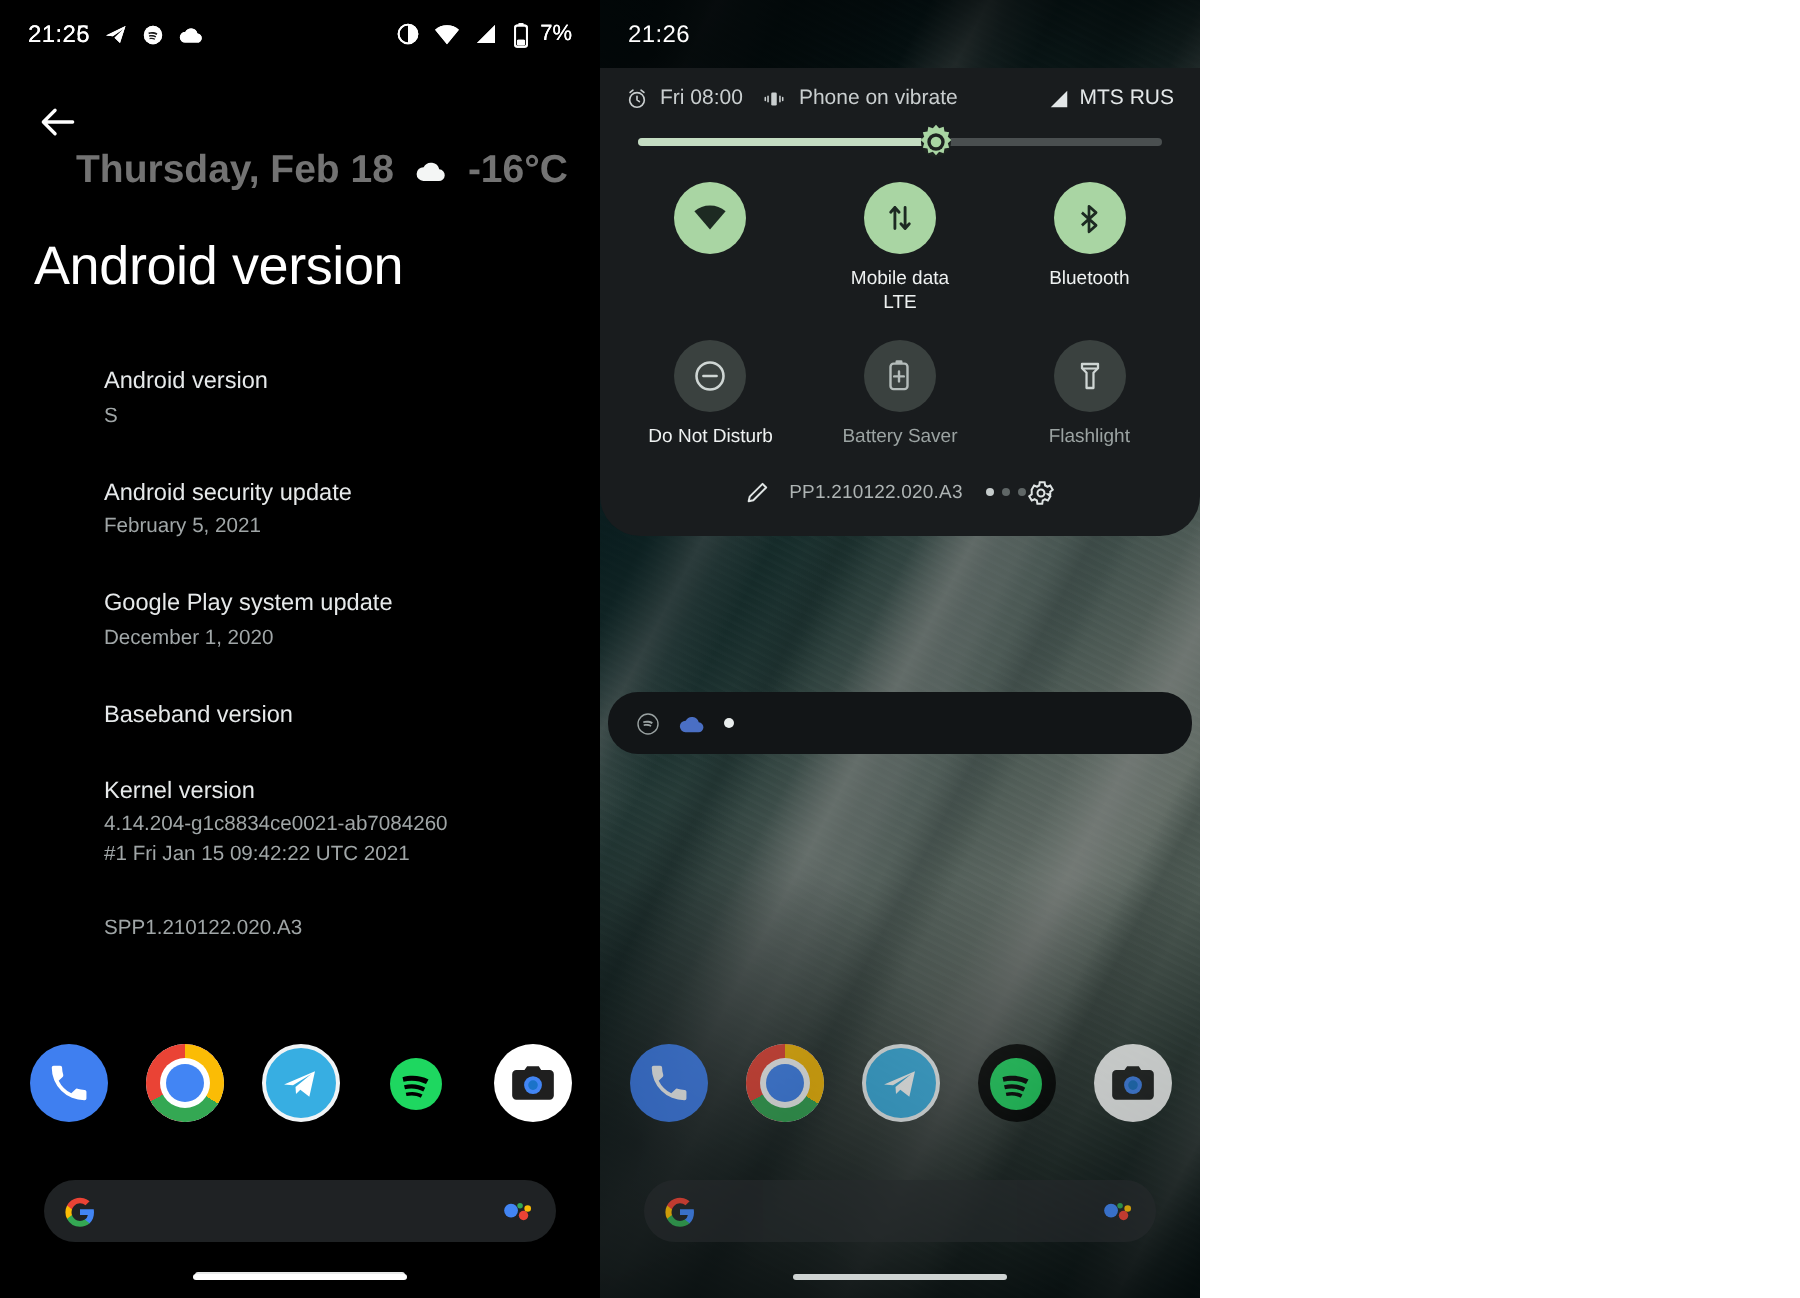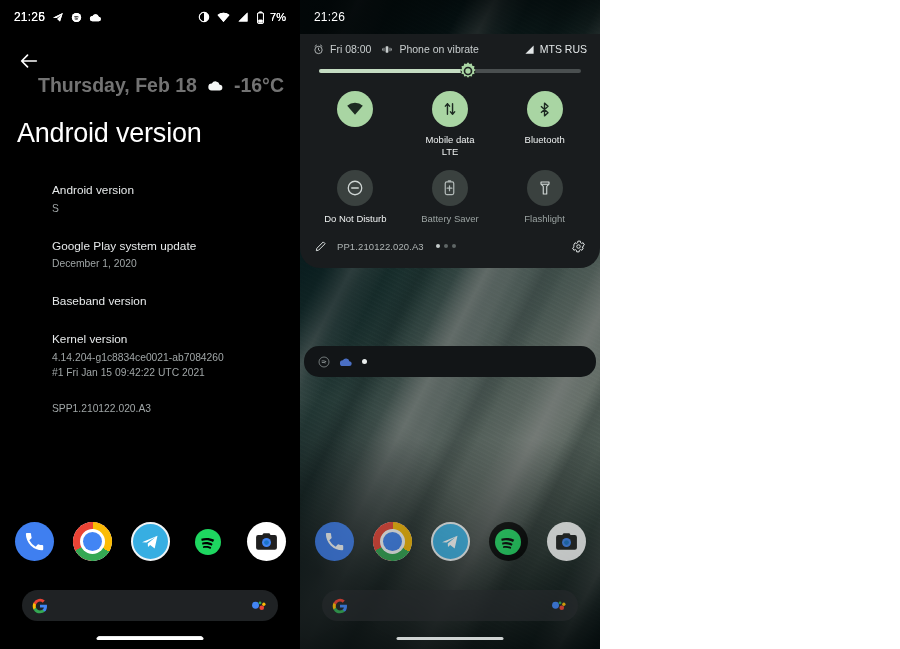--- a/index.html
+++ b/index.html
@@ -145,21 +145,21 @@
     width: 36px; height: 36px; border-radius: 50%;
     display: flex; align-items: center; justify-content: center;
   }
   .tile-on { background: #a9d5a3; }
   .tile-off { background: #3a413f; }
   .tile-label { font-size: 9.5px; text-align: center; line-height: 1.25; }
   .lbl-on { color: #eef1f1; }
   .lbl-off { color: #9ba3a2; }
 
   .shade-footer {
-    display: flex; align-items: center; justify-content: space-between;
+    display: flex; align-items: center; justify-content: center;
     padding: 8px 14px 6px 14px;
   }
   .sf-left { display: flex; align-items: center; gap: 9px; }
   .build-str { color: #aeb4b4; font-size: 9.5px; letter-spacing: .1px; }
   .pager { display: flex; align-items: center; gap: 4px; margin-left: 3px; }
   .pg { width: 4px; height: 4px; border-radius: 50%; background: #5f6666; }
   .pg.active { background: #c5cbcb; }
 
   .notif-strip {
     position: absolute; left: 4px; right: 4px; top: 346px; height: 31px;
@@ -591,20 +591,24 @@
     </div>
 
     <div class="page-title">Android version</div>
 
     <div class="settings-list">
       <div class="s-item">
         <div class="s-title">Android version</div>
         <div class="s-value">S</div>
       </div>
       <div class="s-item">
+        <div class="s-title">Android security update</div>
+        <div class="s-value">February 5, 2021</div>
+      </div>
+      <div class="s-item">
         <div class="s-title">Google Play system update</div>
         <div class="s-value">December 1, 2020</div>
       </div>
       <div class="s-item">
         <div class="s-title">Baseband version</div>
       </div>
       <div class="s-item">
         <div class="s-title">Kernel version</div>
         <div class="s-value" style="white-space:pre-line">4.14.204-g1c8834ce0021-ab7084260
 #1 Fri Jan 15 09:42:22 UTC 2021</div>

